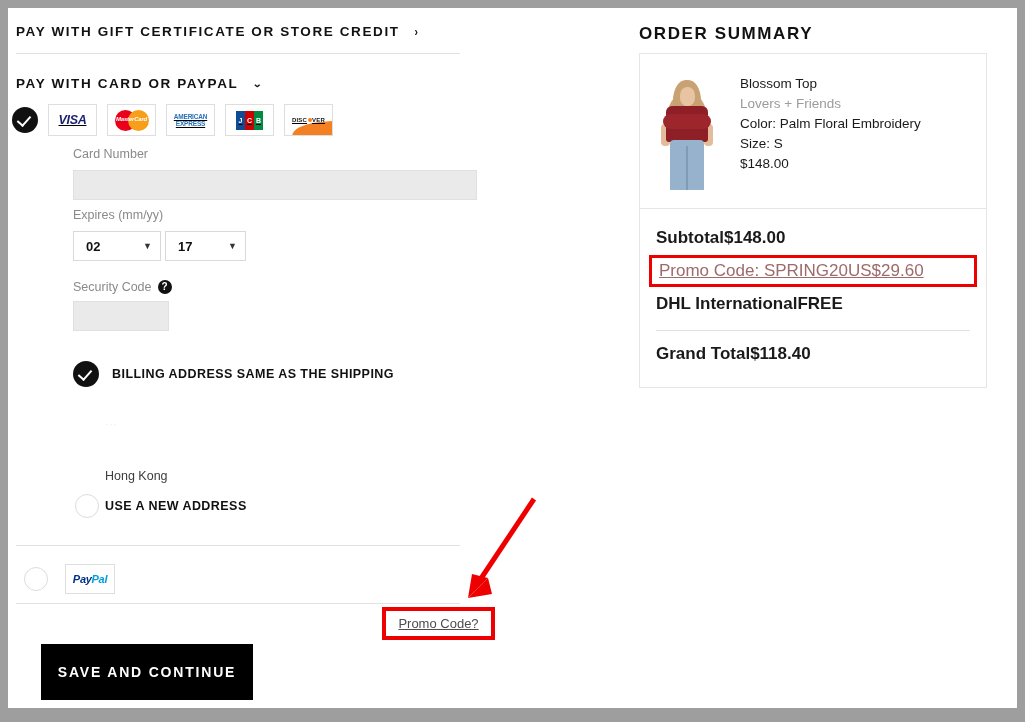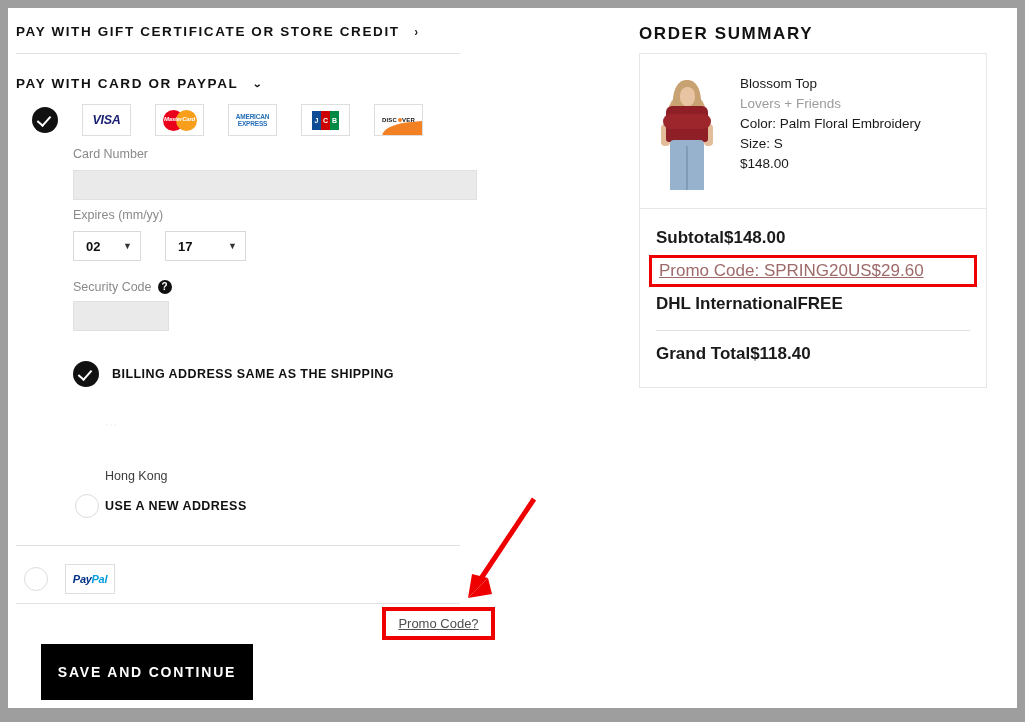--- a/index.html
+++ b/index.html
@@ -48,25 +48,26 @@
     background: #e2e2e2;
     height: 1px;
   }
   .div1 { left: 8px; top: 45px; width: 444px; }
   .div-paypal-top { left: 8px; top: 537px; width: 444px; }
   .div-paypal-bot { left: 8px; top: 595px; width: 444px; }
 
   
   .cards-row {
     position: absolute;
-    left: 24px;
+    left: 4px;
     top: 96px;
     display: flex;
     align-items: center;
-    gap: 24px;
+    gap: 10px;
+    text-decoration: underline;
   }
   .radio-checked {
     width: 26px; height: 26px;
     border-radius: 50%;
     background: #111;
     position: relative;
     flex: none;
   }
   .radio-checked::after {
     content: "";
@@ -162,21 +163,21 @@
     background: #fff;
     display: flex;
     align-items: center;
     justify-content: space-between;
     padding: 0 8px 0 12px;
     box-sizing: border-box;
     font-size: 13px;
     font-weight: bold;
     color: #111;
   }
-  .sel-mm { left: 65px; top: 223px; width: 68px; }
+  .sel-mm { left: 65px; top: 223px; width: 88px; }
   .sel-yy { left: 157px; top: 223px; width: 81px; }
   .sel-arrow { font-size: 9px; color: #333; }
 
   
   .billing-row {
     position: absolute;
     left: 65px; top: 353px;
     display: flex; align-items: center; gap: 13px;
   }
   .opt-label {

